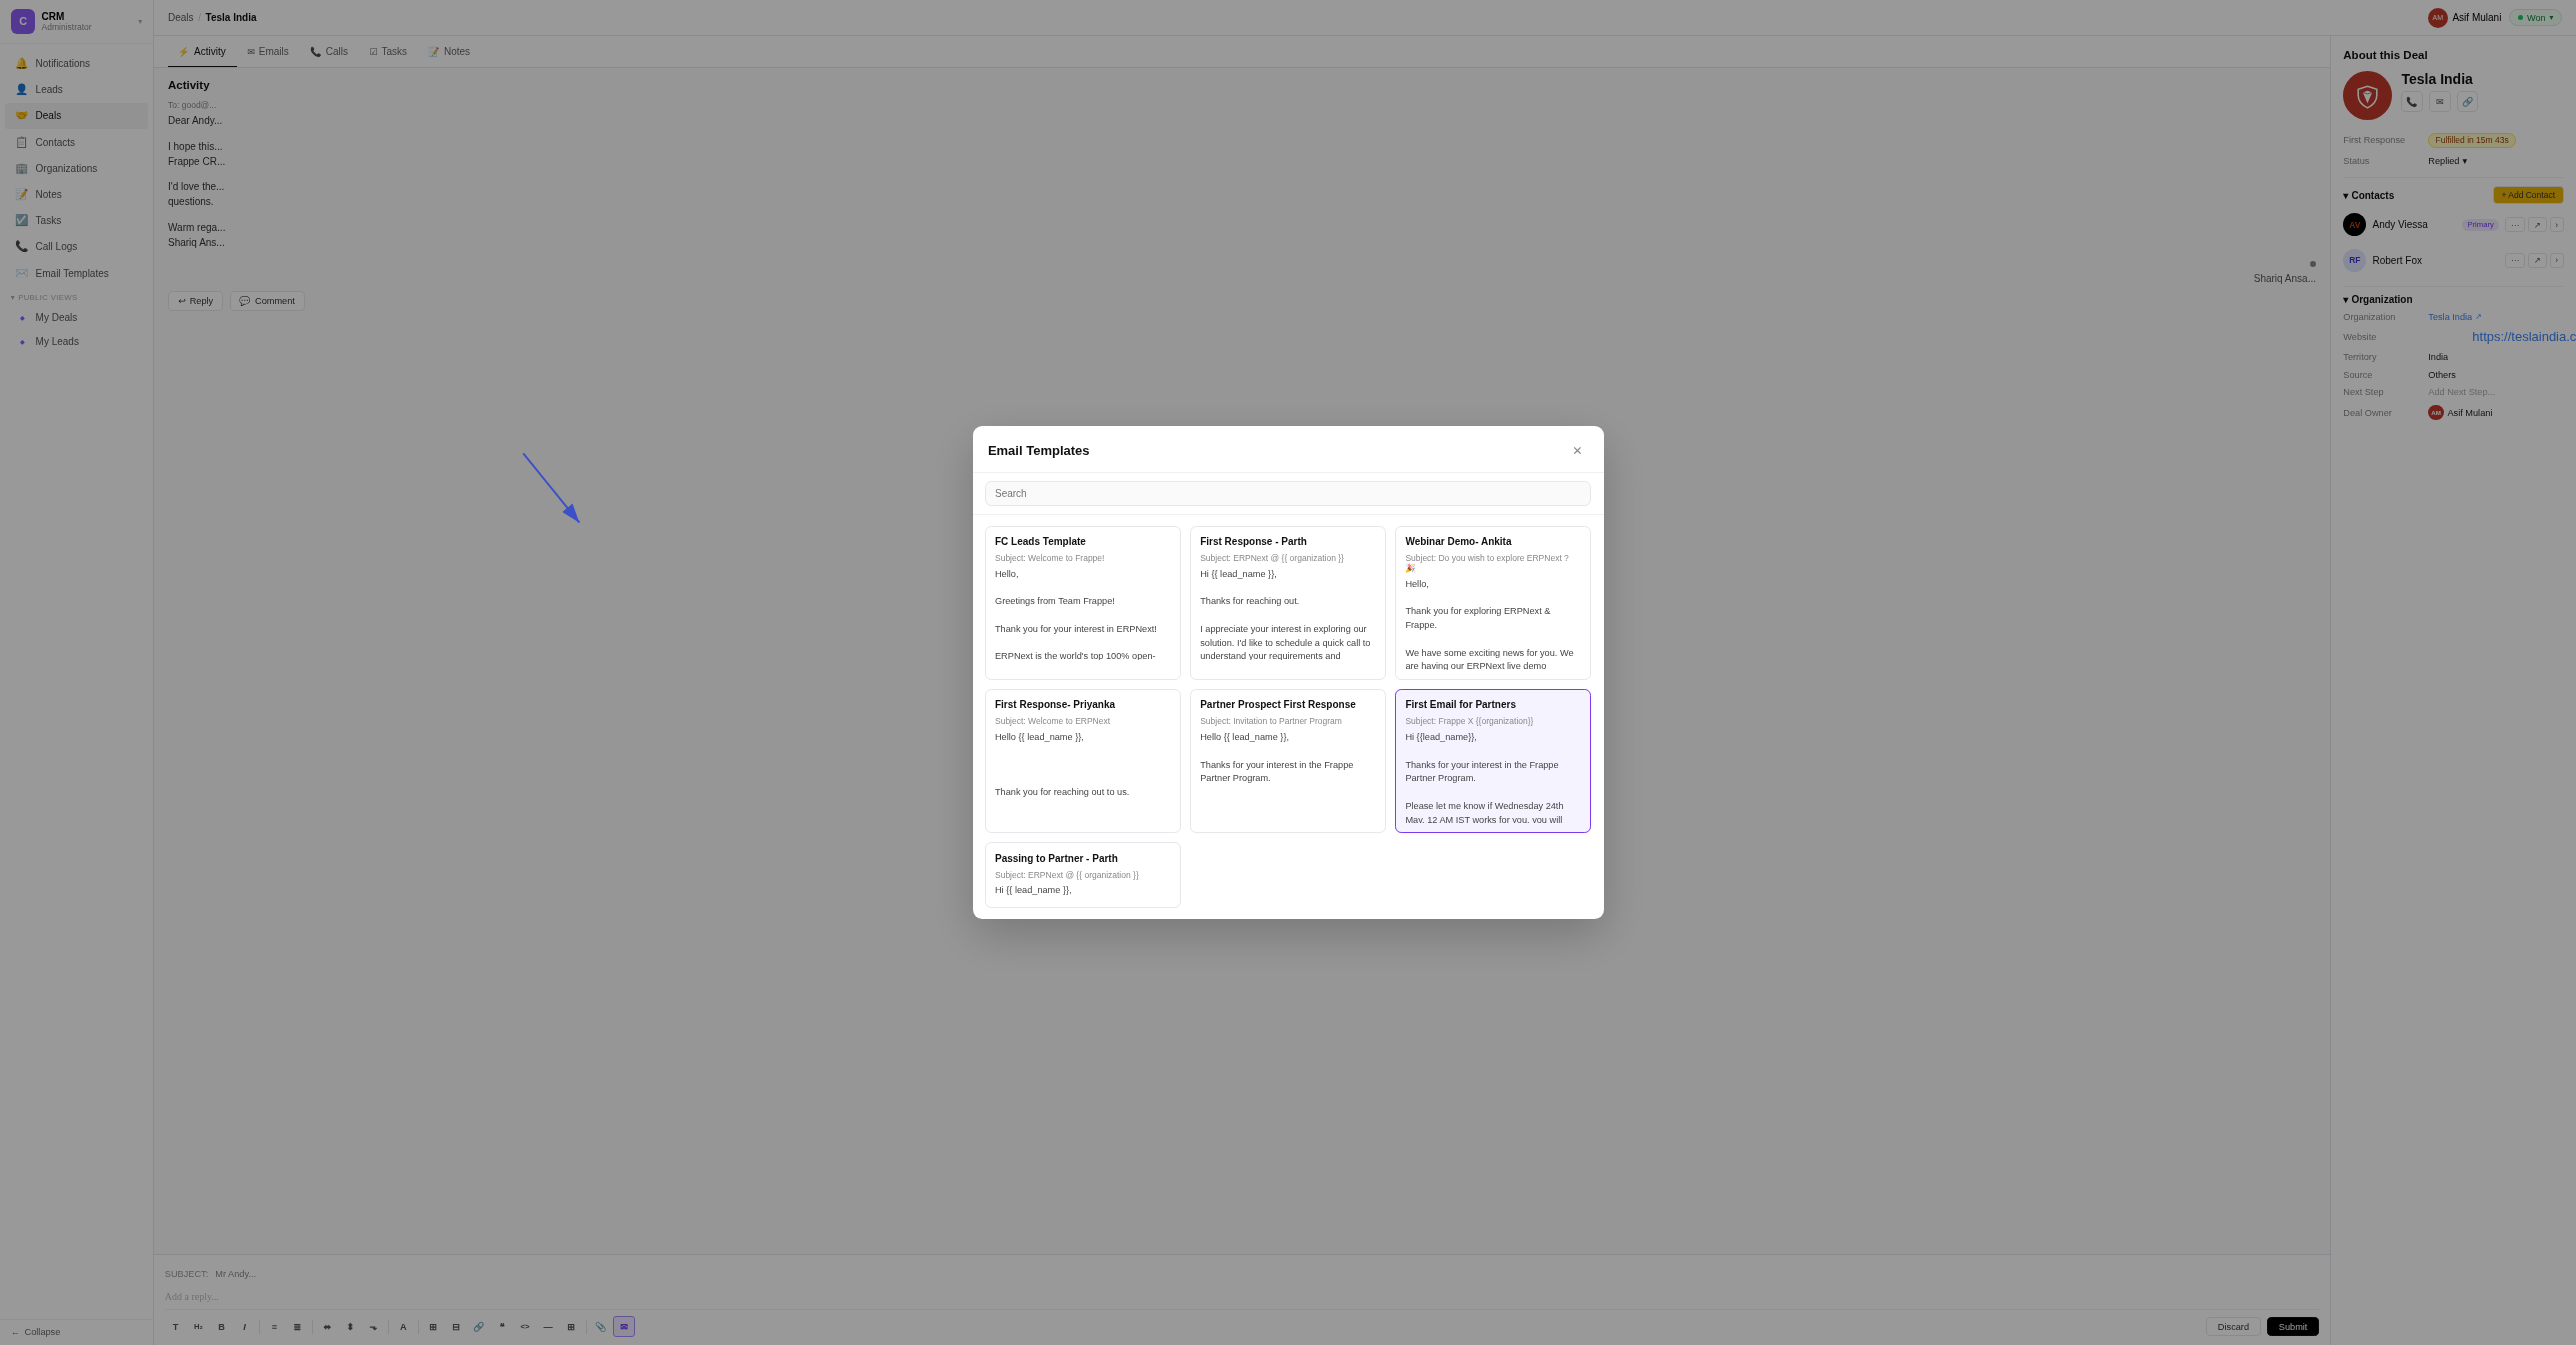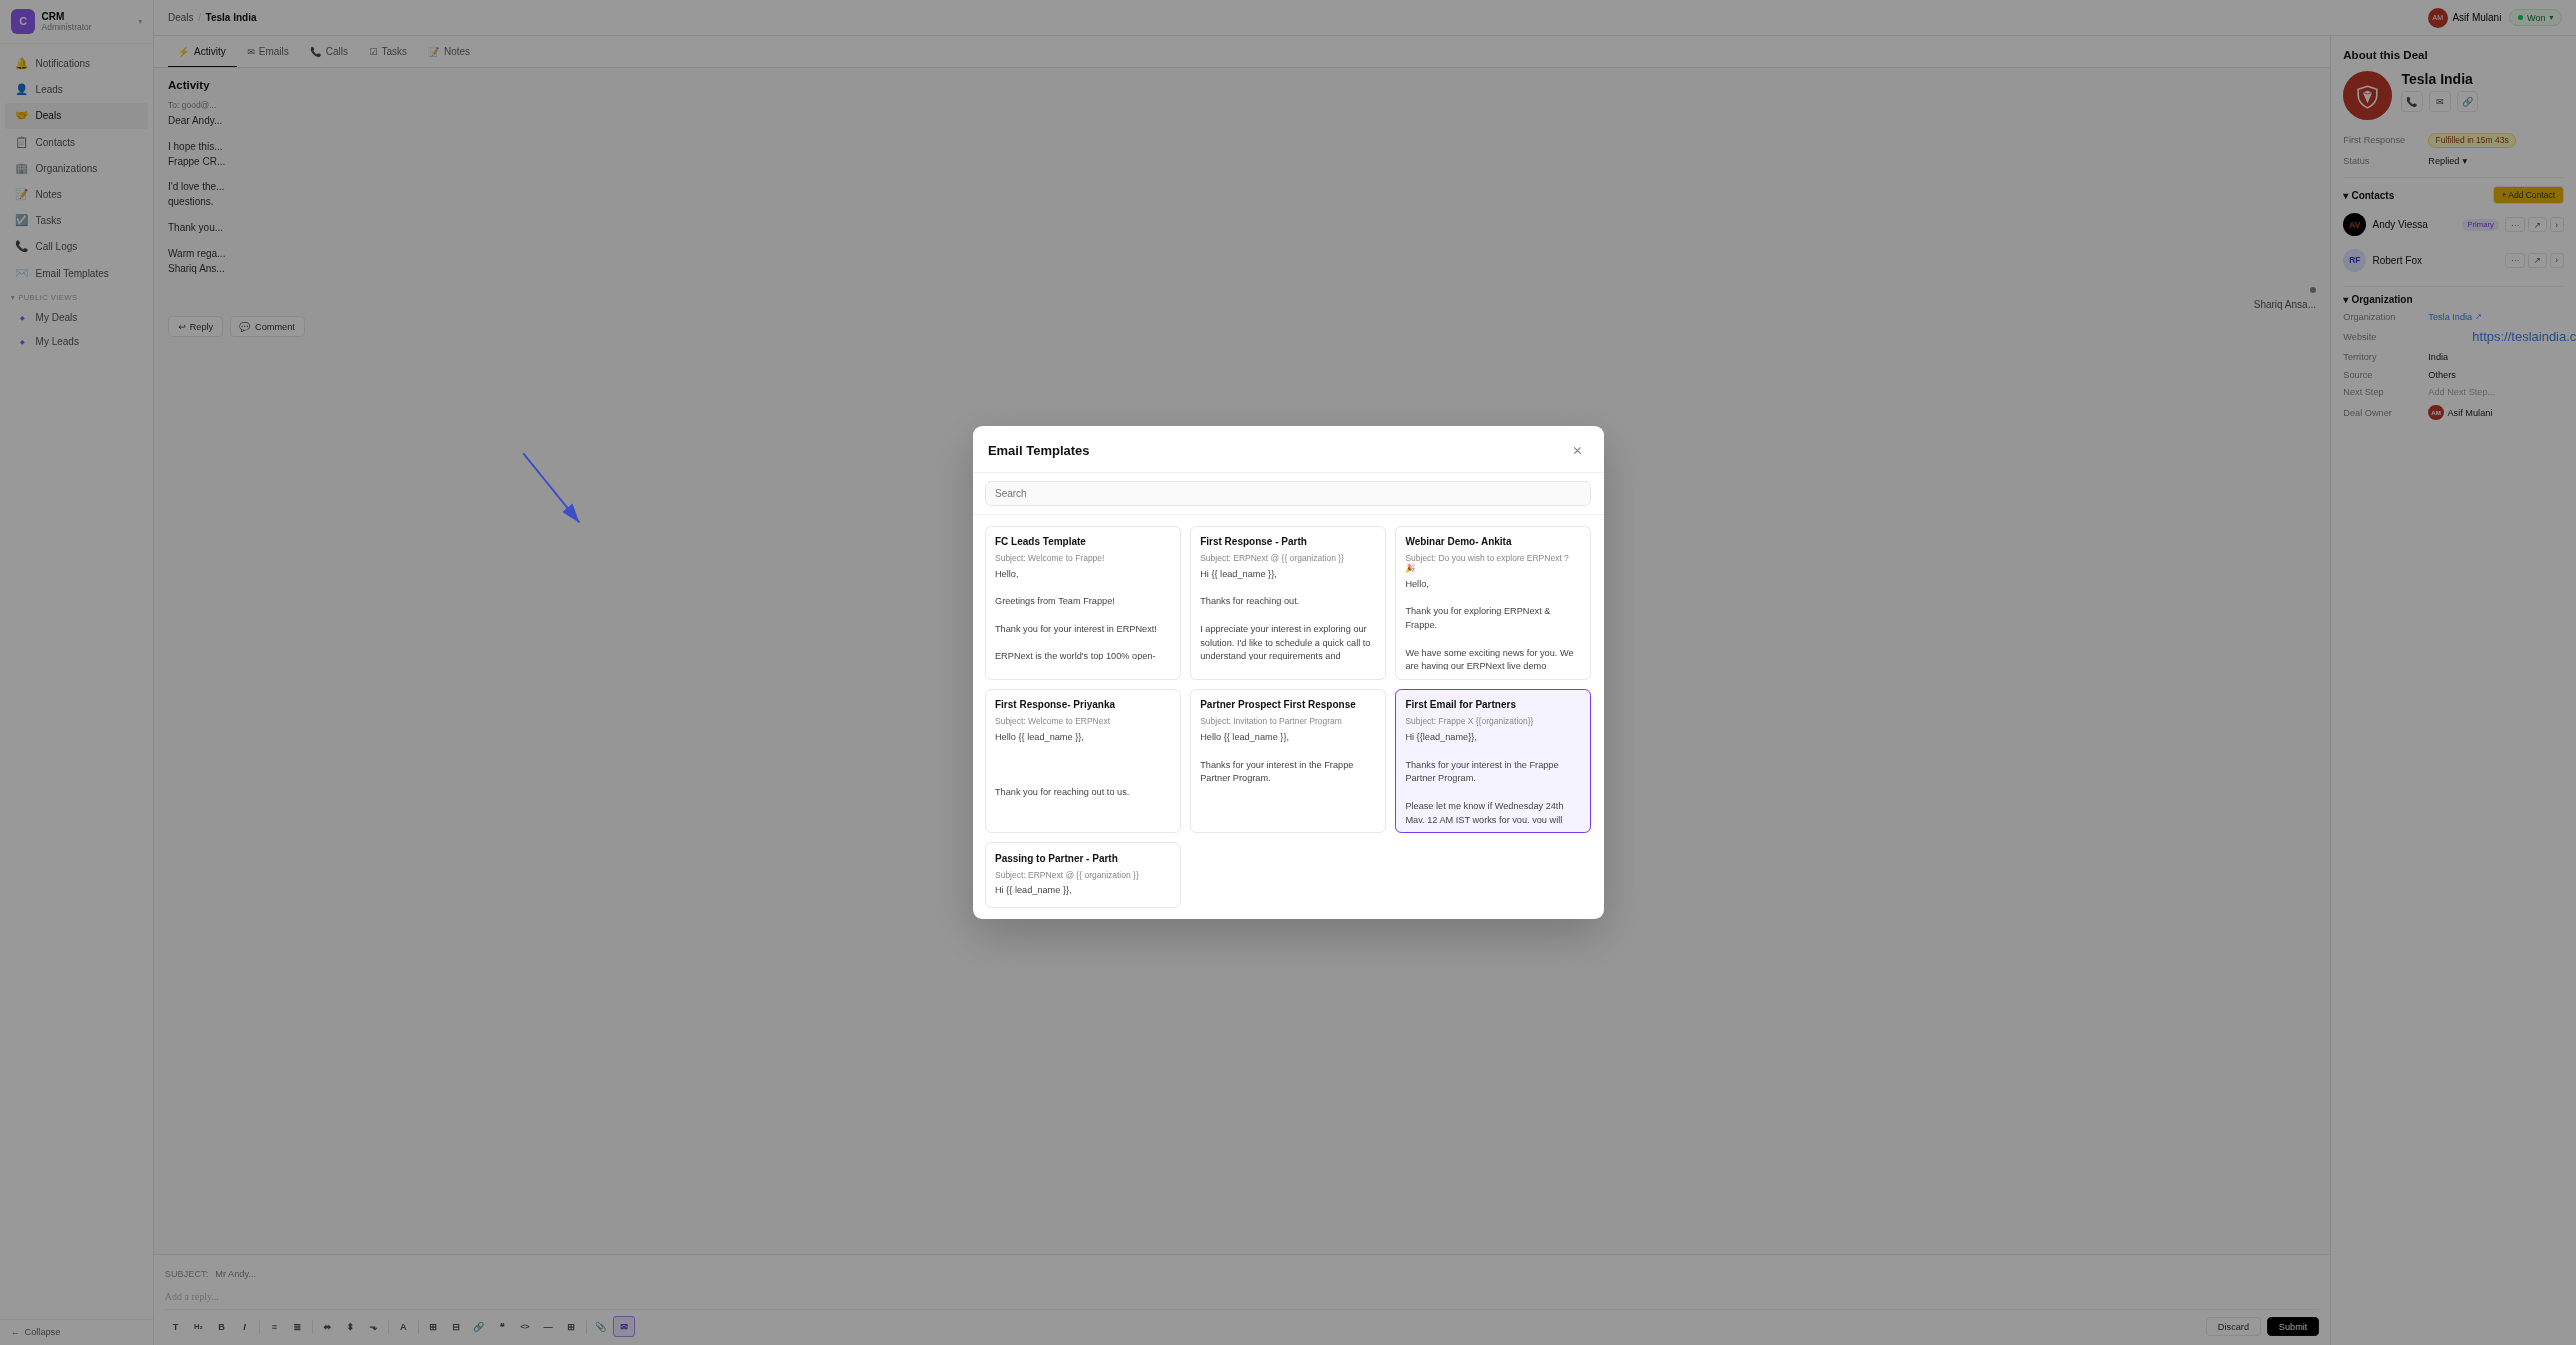--- a/index.html
+++ b/index.html
@@ -420,23 +420,20 @@
         <div style="font-size:11.5px;font-weight:700;color:#111;margin-bottom:9.2px;">Activity</div>
         <div class="activity-item">
           <div class="activity-to">To: good@...</div>
           <div class="activity-text">Dear Andy...</div>
         </div>
         <div class="activity-item">
           <div class="activity-text">I hope this...<br>Frappe CR...</div>
         </div>
         <div class="activity-item">
           <div class="activity-text">I'd love the...<br>questions.</div>
-        </div>
-        <div class="activity-item">
-          <div class="activity-text">Thank you...</div>
         </div>
         <div class="activity-item">
           <div class="activity-text">Warm rega...<br>Shariq Ans...</div>
         </div>
 
         <div style="display:flex;align-items:flex-end;gap:6.2px;margin:7.7px 0 4.6px;flex-direction:column;">
           <div style="width:6.2px;height:6.2px;border-radius:50%;background:#888;flex-shrink:0;"></div>
           <span style="color:#555;font-size:10px;">Shariq Ansa...</span>
         </div>
 

